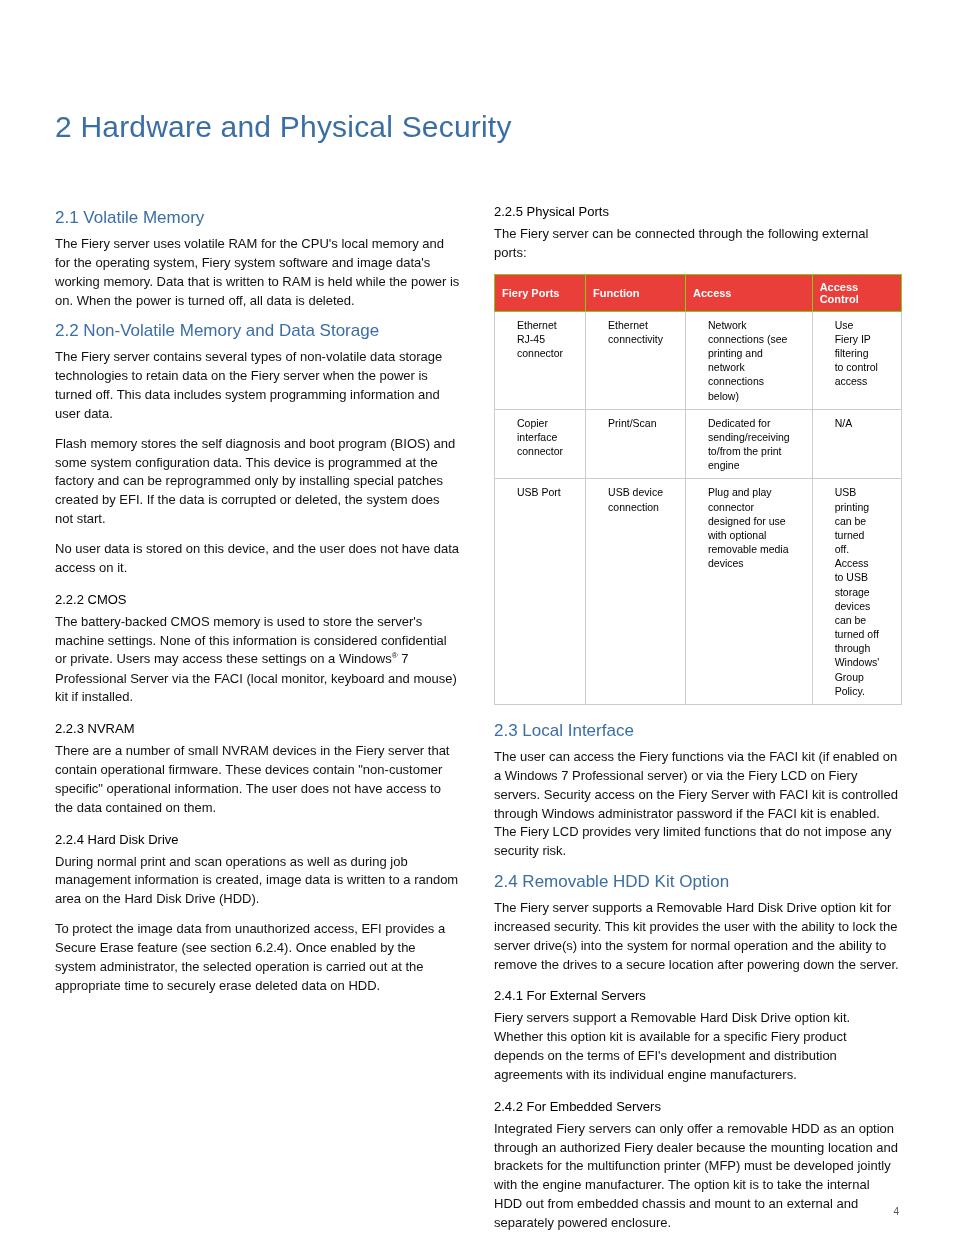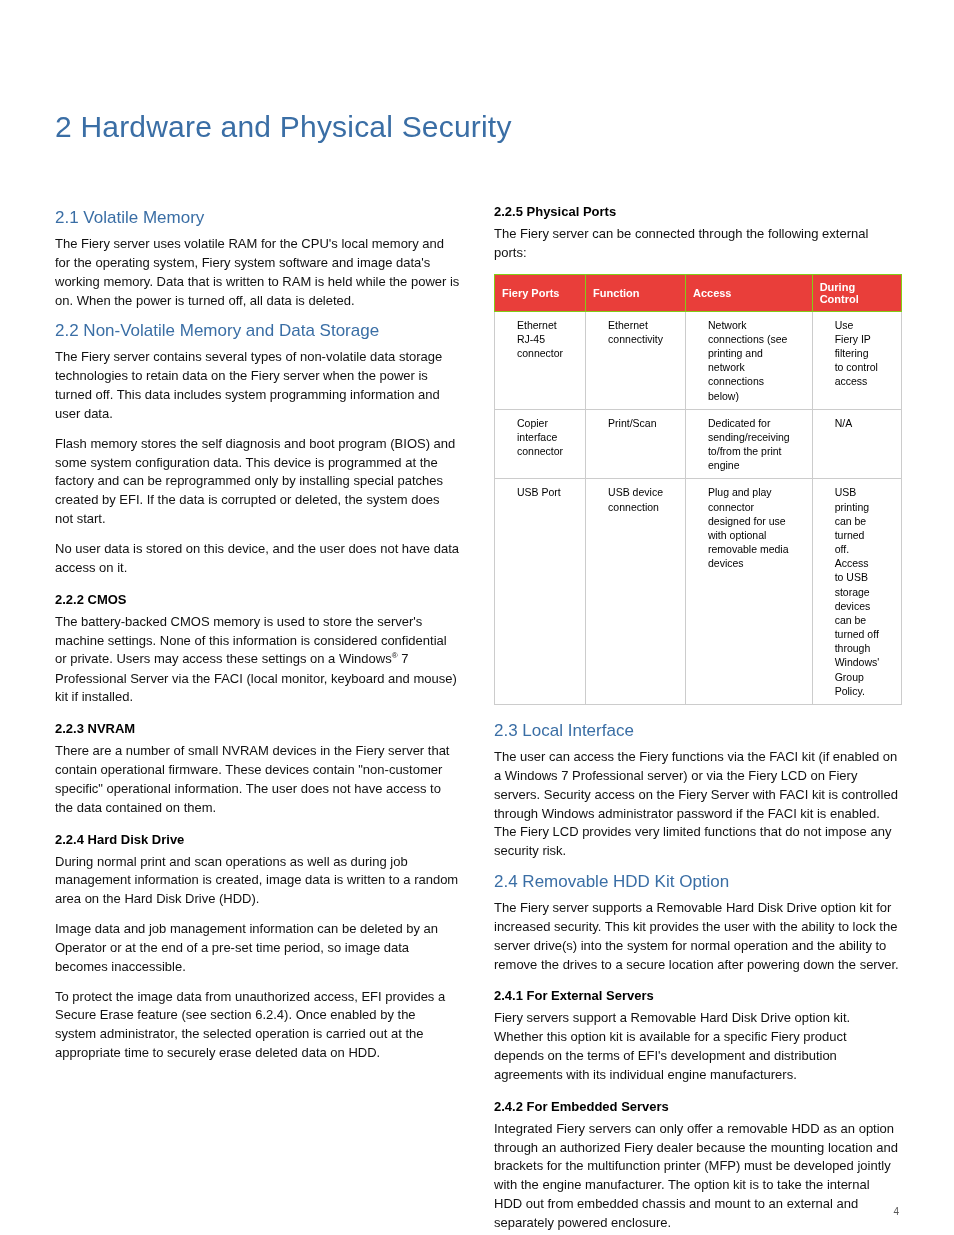--- a/index.html
+++ b/index.html
@@ -26,21 +26,21 @@
   .col { flex: 1; min-width: 0; }
   .h2 {
     color: #3a6ea5;
     font-size: 17px;
     font-weight: 400;
     margin-bottom: 7px;
     margin-top: 4px;
   }
   .h3 {
     font-size: 13px;
-    font-weight: bold;
+    font-weight: normal;
     margin-top: 14px;
     margin-bottom: 6px;
     color: #000;
   }
   p {
     font-size: 13px;
     line-height: 1.45;
     margin-bottom: 11px;
     color: #111;
   }
@@ -93,35 +93,34 @@
     <p>No user data is stored on this device, and the user does not have data access on it.</p>
 
     <div class="h3">2.2.2  CMOS</div>
     <p><span>The battery-backed CMOS memory is used to store the server's machine settings. None of this information is considered confidential or private. Users may access these settings on a Windows</span><sup>®</sup><span> 7 Professional Server via the FACI (local monitor, keyboard and mouse) kit if installed.</span></p>
 
     <div class="h3">2.2.3  NVRAM</div>
     <p>There are a number of small NVRAM devices in the Fiery server that contain operational firmware. These devices contain "non-customer specific" operational information. The user does not have access to the data contained on them.</p>
 
     <div class="h3">2.2.4  Hard Disk Drive</div>
     <p>During normal print and scan operations as well as during job management information is created, image data is written to a random area on the Hard Disk Drive (HDD).</p>
-    <p>Image data and job management information can be deleted by an Operator or at the end of a pre-set time period, so image data becomes inaccessible.</p>
     <p>To protect the image data from unauthorized access, EFI provides a Secure Erase feature (see section 6.2.4). Once enabled by the system administrator, the selected operation is carried out at the appropriate time to securely erase deleted data on HDD.</p>
   </div>
 
   <div class="col">
     <div class="h3" style="margin-top:0">2.2.5  Physical Ports</div>
     <p>The Fiery server can be connected through the following external ports:</p>
 
     <table>
       <thead>
         <tr>
           <th>Fiery Ports</th>
           <th>Function</th>
           <th>Access</th>
-          <th>During Control</th>
+          <th>Access Control</th>
         </tr>
       </thead>
       <tbody>
         <tr>
           <td>Ethernet RJ-45 connector</td>
           <td>Ethernet connectivity</td>
           <td>Network connections (see printing and network connections below)</td>
           <td>Use Fiery IP filtering to control access</td>
         </tr>
         <tr>

